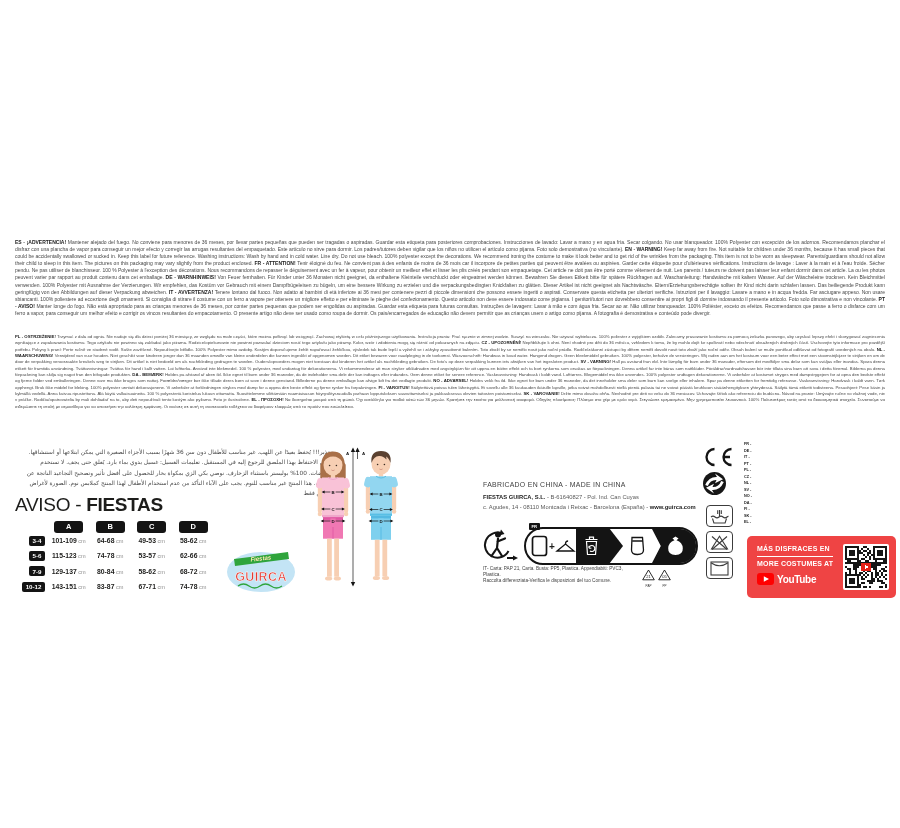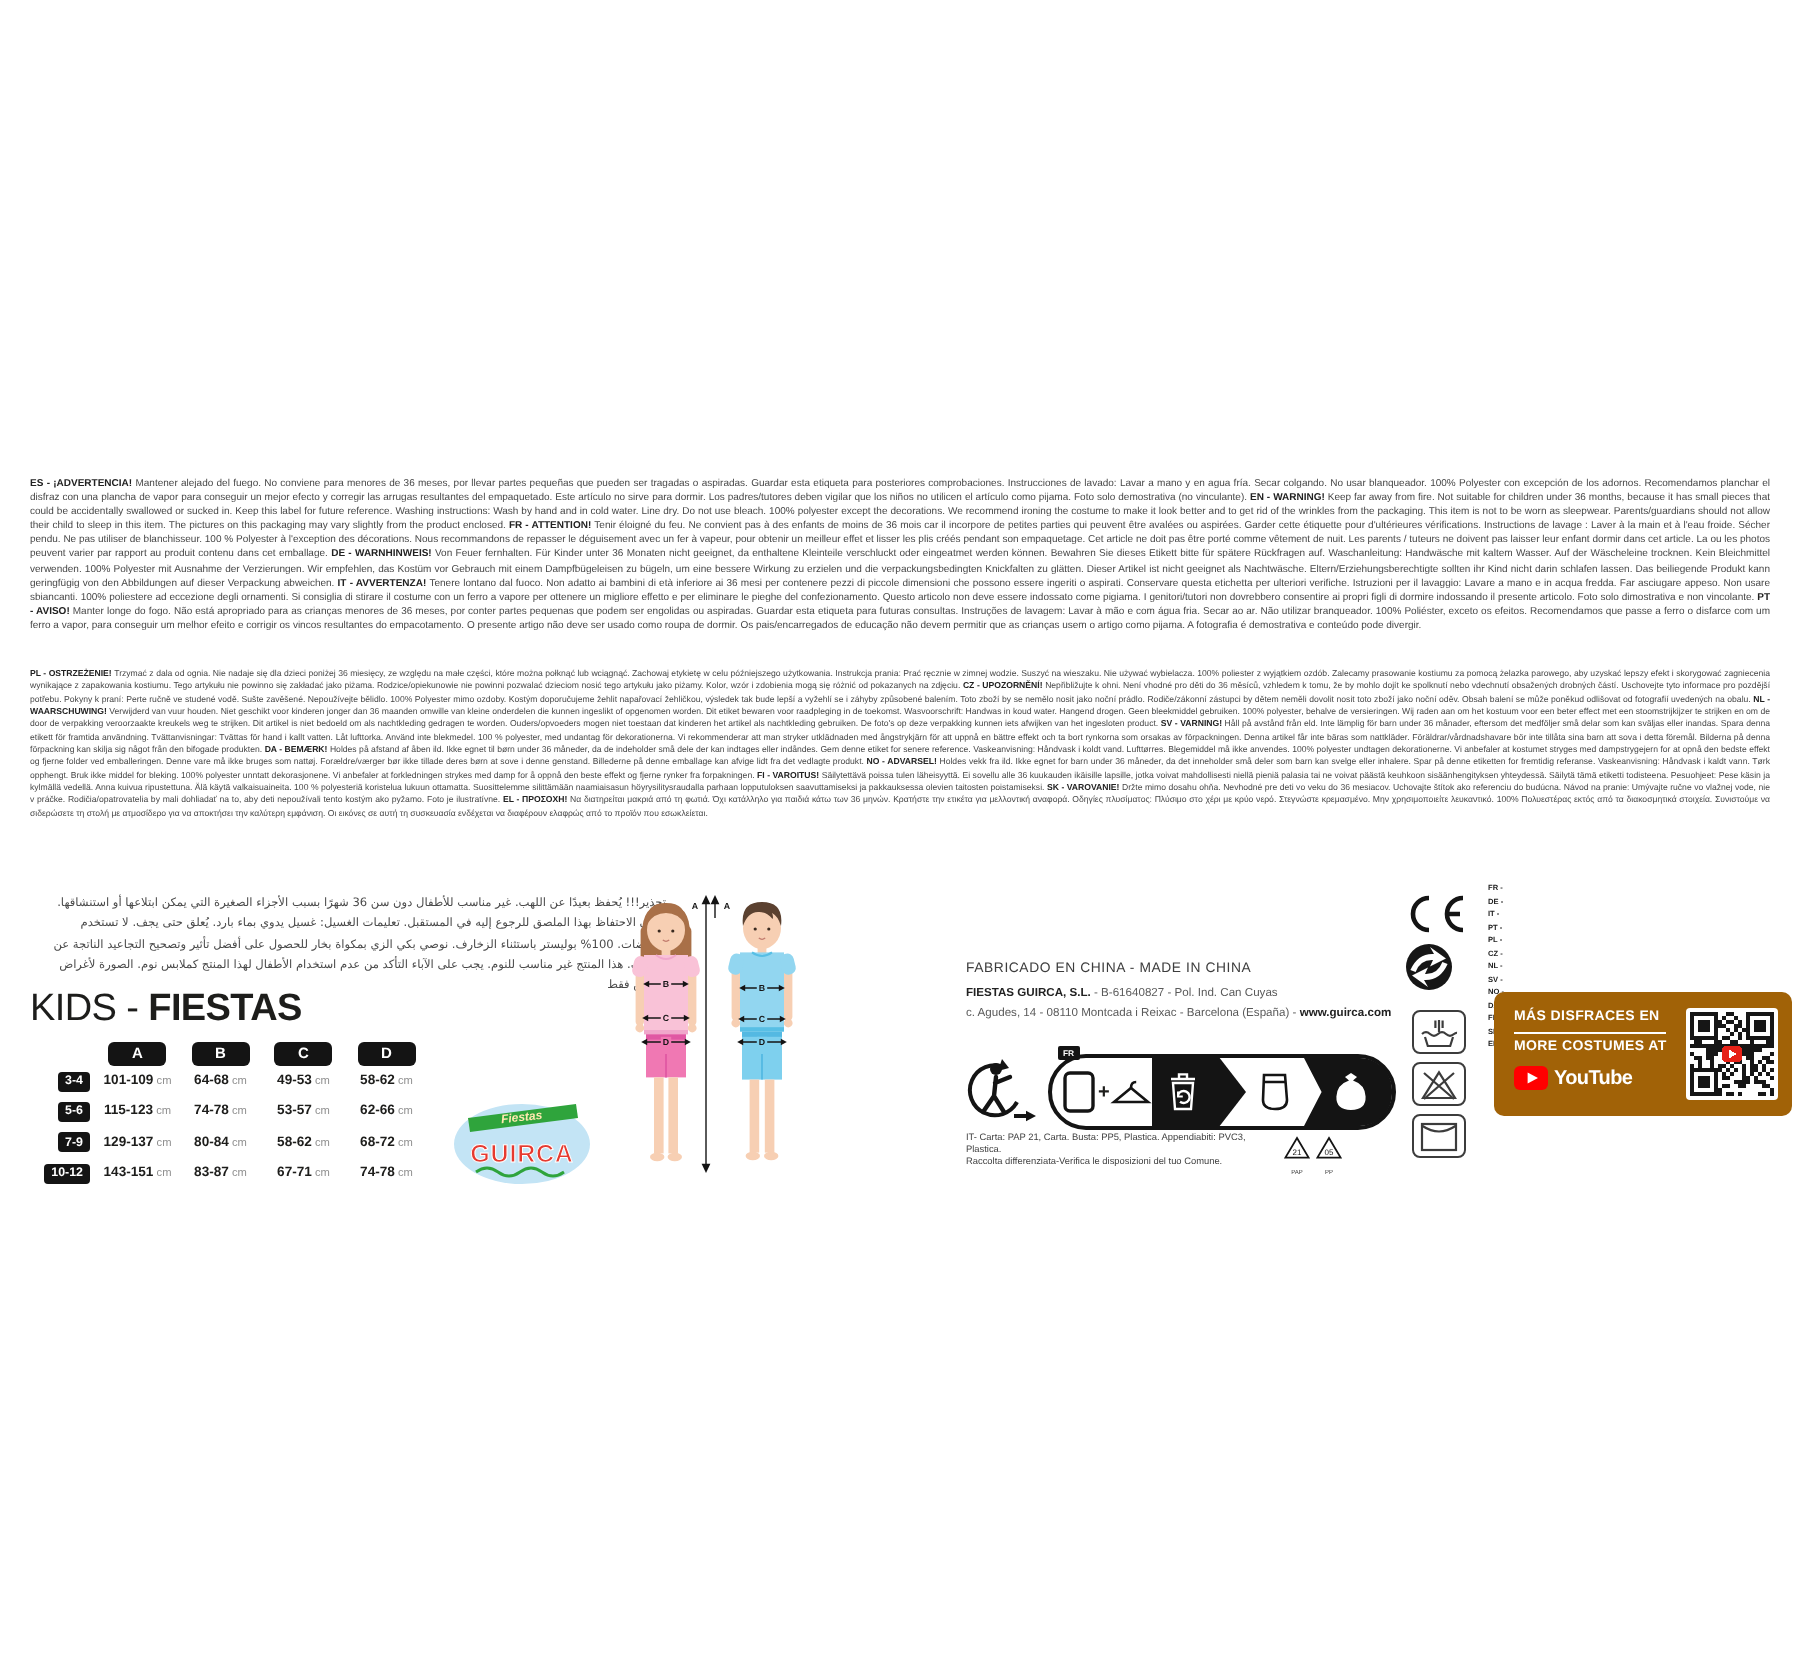--- a/index.html
+++ b/index.html
@@ -53,21 +53,21 @@
 
   
   #ce-mark{position:absolute;left:702px;top:447px;}
   #green-dot{position:absolute;left:702px;top:471px;}
   .care{position:absolute;left:706px;width:25px;height:20px;border:1.3px solid #3c3c3c;border-radius:4px;
         display:flex;align-items:center;justify-content:center;background:#fff;}
   #care-1{top:505px;}#care-2{top:531px;}#care-3{top:557px;}
   #lang-codes{position:absolute;left:744px;top:441px;font-size:3.8px;font-weight:700;line-height:6.5px;color:#222;}
 
   
-  #yt-box{position:absolute;left:747px;top:496px;width:149px;height:62px;background:#a16207;border-radius:5px;}
+  #yt-box{position:absolute;left:747px;top:536px;width:149px;height:62px;background:#ef4444;border-radius:5px;}
   #yt-left{position:absolute;left:10px;top:9px;width:80px;color:#fff;}
   .promo-line{font-size:7px;font-weight:800;letter-spacing:.2px;white-space:nowrap;}
   #promo-divider{width:76px;border-top:1px solid #fff;margin:3.5px 0;}
   #yt-row{display:flex;align-items:center;gap:3px;margin-top:6px;}
   #yt-word{font-size:10px;font-weight:700;letter-spacing:-0.3px;color:#fff;}
   #qr{position:absolute;right:7px;top:8px;width:46px;height:46px;background:#fff;border-radius:2px;padding:2px;box-sizing:border-box;}
   #qr svg{display:block;width:100%;height:100%;}
 
   
   #guirca-logo{position:absolute;left:226px;top:547px;}
@@ -77,21 +77,21 @@
 </style>
 </head>
 <body>
 
 <div id="sheet">
 
   <div id="w1" class="warn"><b>ES - ¡ADVERTENCIA! </b>Mantener alejado del fuego. No conviene para menores de 36 meses, por llevar partes pequeñas que pueden ser tragadas o aspiradas. Guardar esta etiqueta para posteriores comprobaciones. Instrucciones de lavado: Lavar a mano y en agua fría. Secar colgando. No usar blanqueador. 100% Polyester con excepción de los adornos. Recomendamos planchar el disfraz con una plancha de vapor para conseguir un mejor efecto y corregir las arrugas resultantes del empaquetado. Este artículo no sirve para dormir. Los padres/tutores deben vigilar que los niños no utilicen el artículo como pijama. Foto solo demostrativa (no vinculante). <b>EN - WARNING! </b>Keep far away from fire. Not suitable for children under 36 months, because it has small pieces that could be accidentally swallowed or sucked in. Keep this label for future reference. Washing instructions: Wash by hand and in cold water. Line dry. Do not use bleach. 100% polyester except the decorations. We recommend ironing the costume to make it look better and to get rid of the wrinkles from the packaging. This item is not to be worn as sleepwear. Parents/guardians should not allow their child to sleep in this item. The pictures on this packaging may vary slightly from the product enclosed. <b>FR - ATTENTION! </b>Tenir éloigné du feu. Ne convient pas à des enfants de moins de 36 mois car il incorpore de petites parties qui peuvent être avalées ou aspirées. Garder cette étiquette pour d'ultérieures vérifications. Instructions de lavage : Laver à la main et à l'eau froide. Sécher pendu. Ne pas utiliser de blanchisseur. 100 % Polyester à l'exception des décorations. Nous recommandons de repasser le déguisement avec un fer à vapeur, pour obtenir un meilleur effet et lisser les plis créés pendant son empaquetage. Cet article ne doit pas être porté comme vêtement de nuit. Les parents / tuteurs ne doivent pas laisser leur enfant dormir dans cet article. La ou les photos peuvent varier par rapport au produit contenu dans cet emballage. <b>DE - WARNHINWEIS! </b>Von Feuer fernhalten. Für Kinder unter 36 Monaten nicht geeignet, da enthaltene Kleinteile verschluckt oder eingeatmet werden können. Bewahren Sie dieses Etikett bitte für spätere Rückfragen auf. Waschanleitung: Handwäsche mit kaltem Wasser. Auf der Wäscheleine trocknen. Kein Bleichmittel verwenden. 100% Polyester mit Ausnahme der Verzierungen. Wir empfehlen, das Kostüm vor Gebrauch mit einem Dampfbügeleisen zu bügeln, um eine bessere Wirkung zu erzielen und die verpackungsbedingten Knickfalten zu glätten. Dieser Artikel ist nicht geeignet als Nachtwäsche. Eltern/Erziehungsberechtigte sollten ihr Kind nicht darin schlafen lassen. Das beiliegende Produkt kann geringfügig von den Abbildungen auf dieser Verpackung abweichen. <b>IT - AVVERTENZA! </b>Tenere lontano dal fuoco. Non adatto ai bambini di età inferiore ai 36 mesi per contenere pezzi di piccole dimensioni che possono essere ingeriti o aspirati. Conservare questa etichetta per ulteriori verifiche. Istruzioni per il lavaggio: Lavare a mano e in acqua fredda. Far asciugare appeso. Non usare sbiancanti. 100% poliestere ad eccezione degli ornamenti. Si consiglia di stirare il costume con un ferro a vapore per ottenere un migliore effetto e per eliminare le pieghe del confezionamento. Questo articolo non deve essere indossato come pigiama. I genitori/tutori non dovrebbero consentire ai propri figli di dormire indossando il presente articolo. Foto solo dimostrativa e non vincolante. <b>PT - AVISO! </b>Manter longe do fogo. Não está apropriado para as crianças menores de 36 meses, por conter partes pequenas que podem ser engolidas ou aspiradas. Guardar esta etiqueta para futuras consultas. Instruções de lavagem: Lavar à mão e com água fria. Secar ao ar. Não utilizar branqueador. 100% Poliéster, exceto os efeitos. Recomendamos que passe a ferro o disfarce com um ferro a vapor, para conseguir um melhor efeito e corrigir os vincos resultantes do empacotamento. O presente artigo não deve ser usado como roupa de dormir. Os pais/encarregados de educação não devem permitir que as crianças usem o artigo como pijama. A fotografia é demostrativa e conteúdo pode divergir. </div>
   <div id="w2" class="warn"><b>PL - OSTRZEŻENIE! </b>Trzymać z dala od ognia. Nie nadaje się dla dzieci poniżej 36 miesięcy, ze względu na małe części, które można połknąć lub wciągnąć. Zachowaj etykietę w celu późniejszego użytkowania. Instrukcja prania: Prać ręcznie w zimnej wodzie. Suszyć na wieszaku. Nie używać wybielacza. 100% poliester z wyjątkiem ozdób. Zalecamy prasowanie kostiumu za pomocą żelazka parowego, aby uzyskać lepszy efekt i skorygować zagniecenia wynikające z zapakowania kostiumu. Tego artykułu nie powinno się zakładać jako piżama. Rodzice/opiekunowie nie powinni pozwalać dzieciom nosić tego artykułu jako piżamy. Kolor, wzór i zdobienia mogą się różnić od pokazanych na zdjęciu. <b>CZ - UPOZORNĚNÍ! </b>Nepřibližujte k ohni. Není vhodné pro děti do 36 měsíců, vzhledem k tomu, že by mohlo dojít ke spolknutí nebo vdechnutí obsažených drobných částí. Uschovejte tyto informace pro pozdější potřebu. Pokyny k praní: Perte ručně ve studené vodě. Sušte zavěšené. Nepoužívejte bělidlo. 100% Polyester mimo ozdoby. Kostým doporučujeme žehlit napařovací žehličkou, výsledek tak bude lepší a vyžehlí se i záhyby způsobené balením. Toto zboží by se nemělo nosit jako noční prádlo. Rodiče/zákonní zástupci by dětem neměli dovolit nosit toto zboží jako noční oděv. Obsah balení se může poněkud odlišovat od fotografií uvedených na obalu. <b>NL - WAARSCHUWING! </b>Verwijderd van vuur houden. Niet geschikt voor kinderen jonger dan 36 maanden omwille van kleine onderdelen die kunnen ingeslikt of opgenomen worden. Dit etiket bewaren voor raadpleging in de toekomst. Wasvoorschrift: Handwas in koud water. Hangend drogen. Geen bleekmiddel gebruiken. 100% polyester, behalve de versieringen. Wij raden aan om het kostuum voor een beter effect met een stoomstrijkijzer te strijken en om de door de verpakking veroorzaakte kreukels weg te strijken. Dit artikel is niet bedoeld om als nachtkleding gedragen te worden. Ouders/opvoeders mogen niet toestaan dat kinderen het artikel als nachtkleding gebruiken. De foto's op deze verpakking kunnen iets afwijken van het ingesloten product. <b>SV - VARNING! </b>Håll på avstånd från eld. Inte lämplig för barn under 36 månader, eftersom det medföljer små delar som kan sväljas eller inandas. Spara denna etikett för framtida användning. Tvättanvisningar: Tvättas för hand i kallt vatten. Låt lufttorka. Använd inte blekmedel. 100 % polyester, med undantag för dekorationerna. Vi rekommenderar att man stryker utklädnaden med ångstrykjärn för att uppnå en bättre effekt och ta bort rynkorna som orsakas av förpackningen. Denna artikel får inte bäras som nattkläder. Föräldrar/vårdnadshavare bör inte tillåta sina barn att sova i detta föremål. Bilderna på denna förpackning kan skilja sig något från den bifogade produkten. <b>DA - BEMÆRK! </b>Holdes på afstand af åben ild. Ikke egnet til børn under 36 måneder, da de indeholder små dele der kan indtages eller indåndes. Gem denne etiket for senere reference. Vaskeanvisning: Håndvask i koldt vand. Lufttørres. Blegemiddel må ikke anvendes. 100% polyester undtagen dekorationerne. Vi anbefaler at kostumet stryges med dampstrygejern for at opnå den bedste effekt og fjerne folder ved emballeringen. Denne vare må ikke bruges som nattøj. Forældre/værger bør ikke tillade deres børn at sove i denne genstand. Billederne på denne emballage kan afvige lidt fra det vedlagte produkt. <b>NO - ADVARSEL! </b>Holdes vekk fra ild. Ikke egnet for barn under 36 måneder, da det inneholder små deler som barn kan svelge eller inhalere. Spar på denne etiketten for fremtidig referanse. Vaskeanvisning: Håndvask i kaldt vann. Tørk opphengt. Bruk ikke middel for bleking. 100% polyester unntatt dekorasjonene. Vi anbefaler at forkledningen strykes med damp for å oppnå den beste effekt og fjerne rynker fra forpakningen. <b>FI - VAROITUS! </b>Säilytettävä poissa tulen läheisyyttä. Ei sovellu alle 36 kuukauden ikäisille lapsille, jotka voivat mahdollisesti niellä pieniä palasia tai ne voivat päästä keuhkoon sisäänhengityksen yhteydessä. Säilytä tämä etiketti todisteena. Pesuohjeet: Pese käsin ja kylmällä vedellä. Anna kuivua ripustettuna. Älä käytä valkaisuaineita. 100 % polyesteriä koristelua lukuun ottamatta. Suosittelemme silittämään naamiaisasun höyrysilitysraudalla parhaan lopputuloksen saavuttamiseksi ja pakkauksessa olevien taitosten poistamiseksi. <b>SK - VAROVANIE! </b>Držte mimo dosahu ohňa. Nevhodné pre deti vo veku do 36 mesiacov. Uchovajte štítok ako referenciu do budúcna. Návod na pranie: Umývajte ručne vo vlažnej vode, nie v práčke. Rodičia/opatrovatelia by mali dohliadať na to, aby deti nepoužívali tento kostým ako pyžamo. Foto je ilustratívne. <b>EL - ΠΡΟΣΟΧΗ! </b>Να διατηρείται μακριά από τη φωτιά. Όχι κατάλληλο για παιδιά κάτω των 36 μηνών. Κρατήστε την ετικέτα για μελλοντική αναφορά. Οδηγίες πλυσίματος: Πλύσιμο στο χέρι με κρύο νερό. Στεγνώστε κρεμασμένο. Μην χρησιμοποιείτε λευκαντικό. 100% Πολυεστέρας εκτός από τα διακοσμητικά στοιχεία. Συνιστούμε να σιδερώσετε τη στολή με ατμοσίδερο για να αποκτήσει την καλύτερη εμφάνιση. Οι εικόνες σε αυτή τη συσκευασία ενδέχεται να διαφέρουν ελαφρώς από το προϊόν που εσωκλείεται. </div>
   <div id="arabic">تحذير!!! يُحفظ بعيدًا عن اللهب. غير مناسب للأطفال دون سن 36 شهرًا بسبب الأجزاء الصغيرة التي يمكن ابتلاعها أو استنشاقها. يرجى الاحتفاظ بهذا الملصق للرجوع إليه في المستقبل. تعليمات الغسيل: غسيل يدوي بماء بارد. يُعلق حتى يجف. لا تستخدم المبيضات. 100% بوليستر باستثناء الزخارف. نوصي بكي الزي بمكواة بخار للحصول على أفضل تأثير وتصحيح التجاعيد الناتجة عن التغليف. هذا المنتج غير مناسب للنوم. يجب على الآباء التأكد من عدم استخدام الأطفال لهذا المنتج كملابس نوم. الصورة لأغراض العرض فقط</div>
 
-  <div id="kids-title"><span>KIDS - </span><b>FIESTAS</b></div>
+  <div id="kids-title"><span>AVISO - </span><b>FIESTAS</b></div>
 
   <div id="size-table">
     <div class="st-head">
         <div class="st-col">
           <div class="st-hbox">A</div>
         </div>
         <div class="st-col">
           <div class="st-hbox">B</div>
         </div>
         <div class="st-col">

